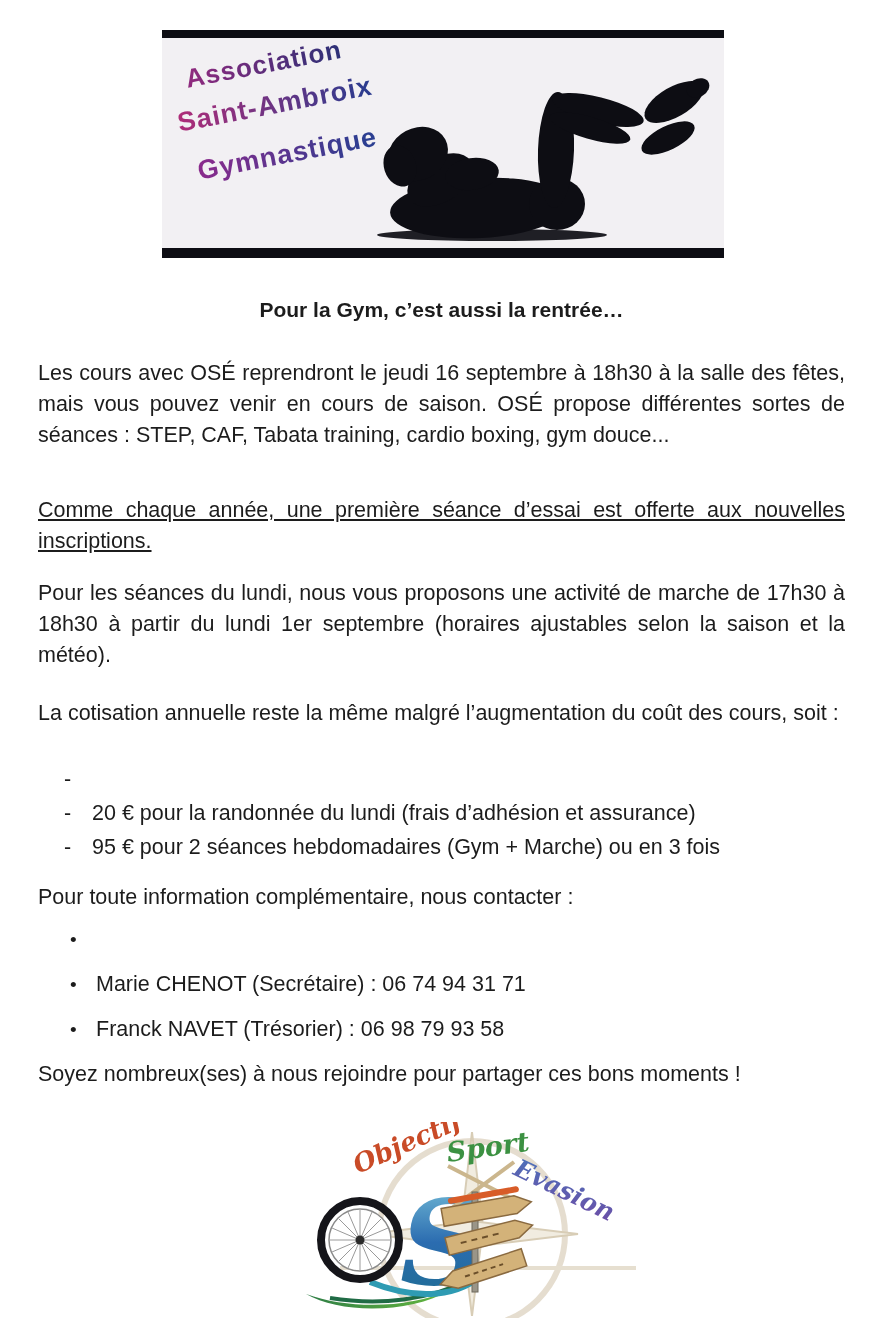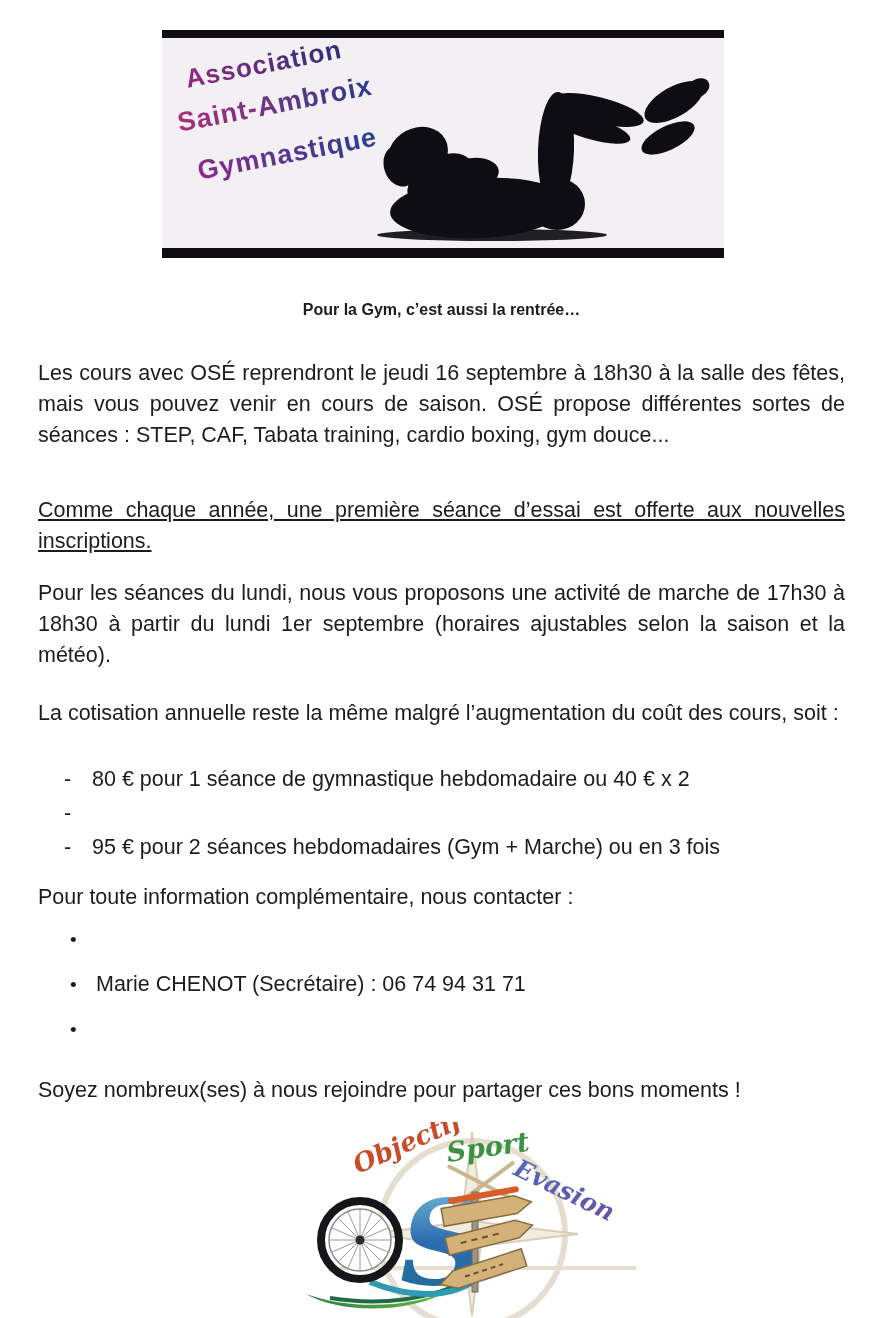--- a/index.html
+++ b/index.html
@@ -16,30 +16,30 @@
   .w1{left:24px;top:26px;font-size:26px;transform:rotate(-11deg);
       background-image:linear-gradient(100deg,#8e2a7e 5%,#2f3077 95%);}
   .w2{left:16px;top:70px;font-size:27px;transform:rotate(-11deg);
       background-image:linear-gradient(100deg,#b02c78 0%,#2c3b8e 95%);}
   .w3{left:36px;top:118px;font-size:27px;transform:rotate(-11deg);
       background-image:linear-gradient(100deg,#8c2a8c 0%,#2c3e91 92%);}
 
   
   .tb{position:absolute;left:38px;width:807px;font-size:21.5px;line-height:31px;margin:0;}
   .just{text-align:justify;}
-  .title{top:296px;text-align:center;font-weight:bold;font-size:16px;line-height:27px;}
+  .title{top:296px;text-align:center;font-weight:bold;font-size:21px;line-height:27px;}
   .p1{top:358px;} .p2{top:495px;text-decoration:underline;} .p3{top:578px;} .p4{top:686px;margin-top:12px;}
   .fees{top:764px;list-style:none;padding:0;}
   .fees li{display:flex;margin:0 0 3px 26px;line-height:31px;}
   .fees .mk{width:28px;flex:none;}
   .cintro{top:882px;}
   .contacts{top:924px;list-style:none;padding:0;}
   .contacts li{display:flex;margin:0 0 14px 32px;line-height:31px;}
   .contacts .mk{width:26px;flex:none;font-size:19px;}
-  .closing{top:1059px;margin-top:16px;}
+  .closing{top:1059px;}
 
   
   .logo{position:absolute;left:300px;top:1122px;width:340px;height:196px;}
   .logo svg{width:100%;height:100%;display:block;}
   .script{font-family:"DejaVu Serif", serif;font-style:italic;font-weight:bold;}
 </style>
 </head>
 <body>
 
 <div class="page">
@@ -72,42 +72,43 @@
   <h1 class="tb title">Pour la Gym, c’est aussi la rentrée…</h1>
 
   <p class="tb just p1">Les cours avec OSÉ reprendront le jeudi 16 septembre à 18h30 à la salle des fêtes, mais vous pouvez venir en cours de saison. OSÉ propose différentes sortes de séances : STEP, CAF, Tabata training, cardio boxing, gym douce...</p>
   <p class="tb just p2">Comme chaque année, une première séance d’essai est offerte aux nouvelles inscriptions.</p>
   <p class="tb just p3">Pour les séances du lundi, nous vous proposons une activité de marche de 17h30 à 18h30 à partir du lundi 1er septembre (horaires ajustables selon la saison et la météo).</p>
   <p class="tb just p4">La cotisation annuelle reste la même malgré l’augmentation du coût des cours, soit :</p>
 
   <ul class="tb fees">
     <li>
       <span class="mk">-</span>
-      <span>80 € pour 1 séance de gymnastique hebdomadaire ou 40 € x 2</span>
     </li>
     <li>
       <span class="mk">-</span>
+      <span>20 € pour la randonnée du lundi (frais d’adhésion et assurance)</span>
     </li>
     <li>
       <span class="mk">-</span>
       <span>95 € pour 2 séances hebdomadaires (Gym + Marche) ou en 3 fois</span>
     </li>
   </ul>
 
   <p class="tb cintro">Pour toute information complémentaire, nous contacter :</p>
   <ul class="tb contacts">
     <li>
       <span class="mk">•</span>
     </li>
     <li>
       <span class="mk">•</span>
       <span>Marie CHENOT (Secrétaire) : 06 74 94 31 71</span>
     </li>
     <li>
       <span class="mk">•</span>
+      <span>Franck NAVET (Trésorier) : 06 98 79 93 58</span>
     </li>
   </ul>
 
   <p class="tb just closing">Soyez nombreux(ses) à nous rejoindre pour partager ces bons moments !</p>
 
   <div class="logo">
     <svg viewBox="0 0 340 196">
       <defs>
         <linearGradient id="gradS" x1="0" y1="0" x2="0" y2="1">
           <stop offset="0" stop-color="#7ec8dd"></stop>

